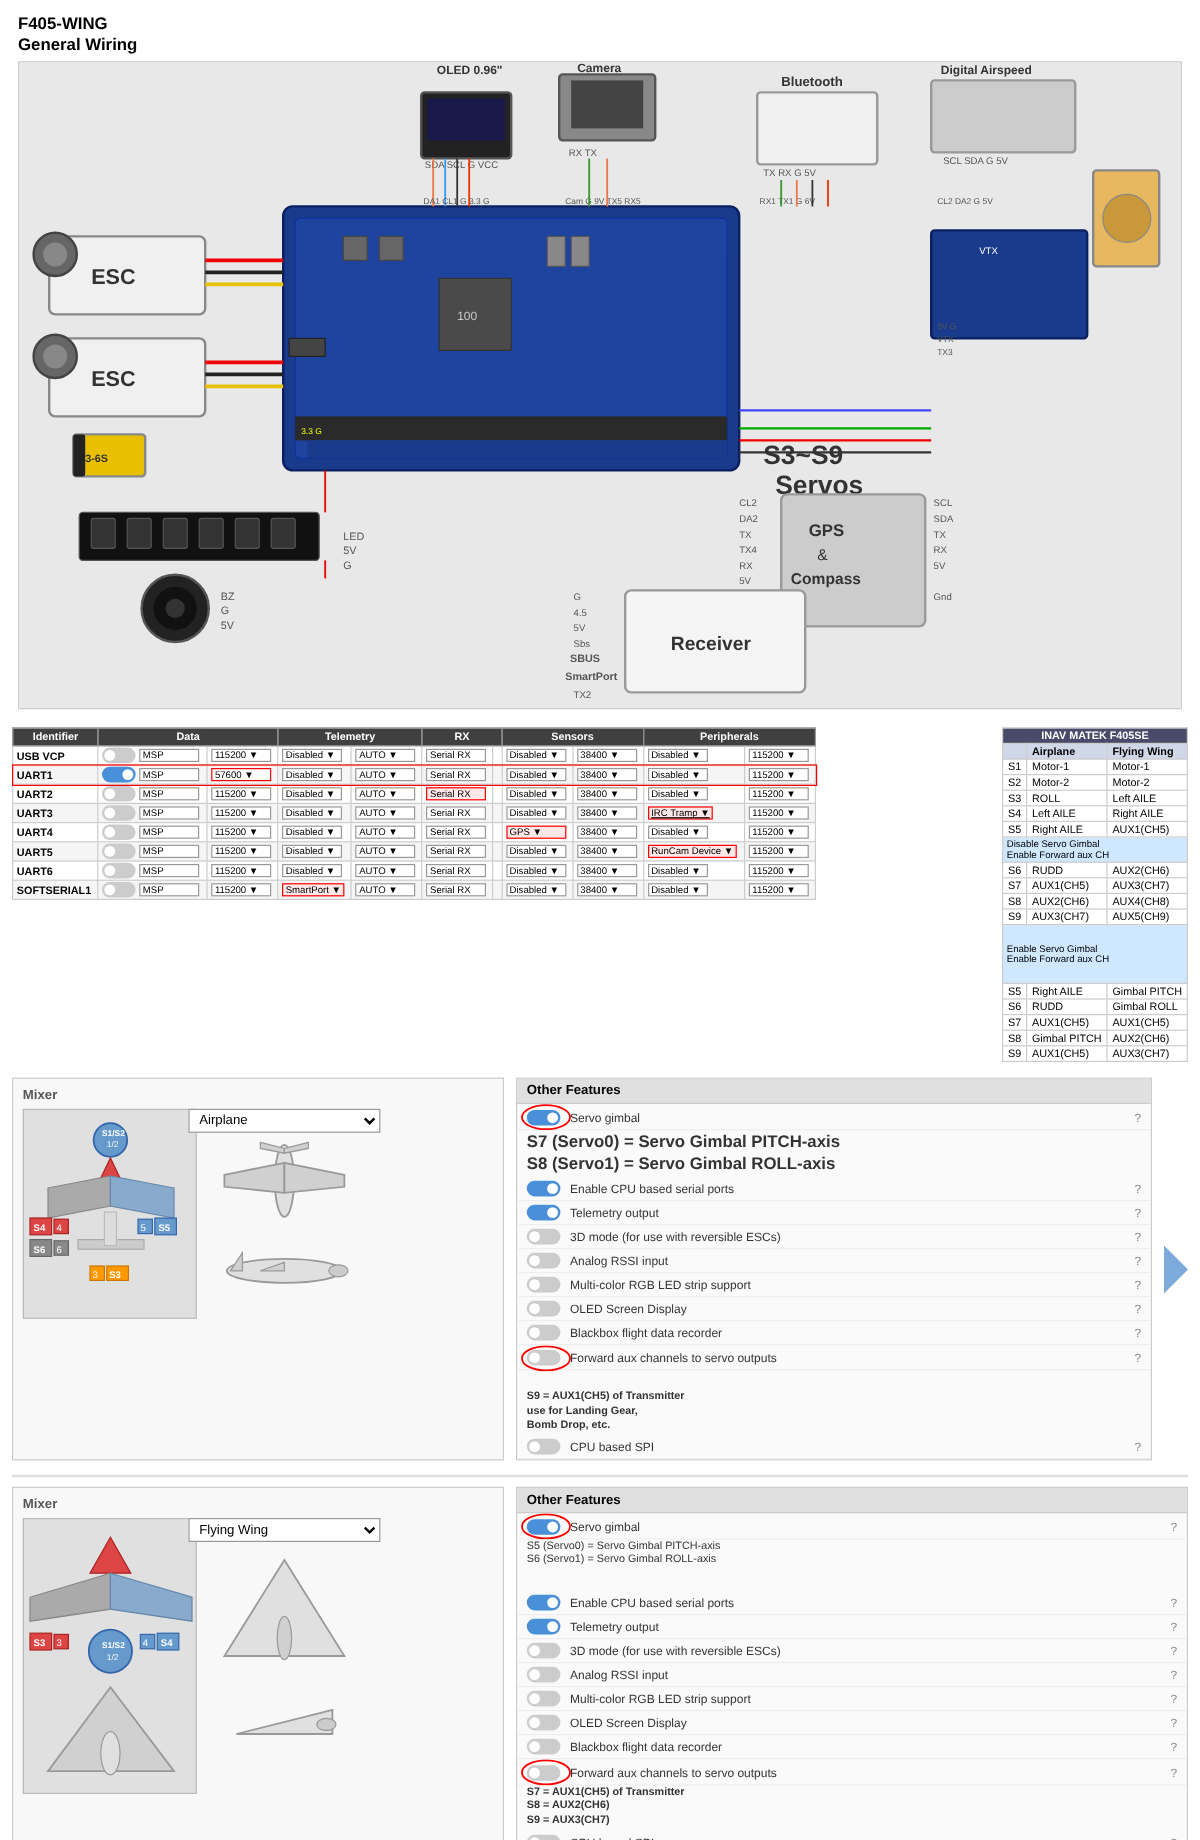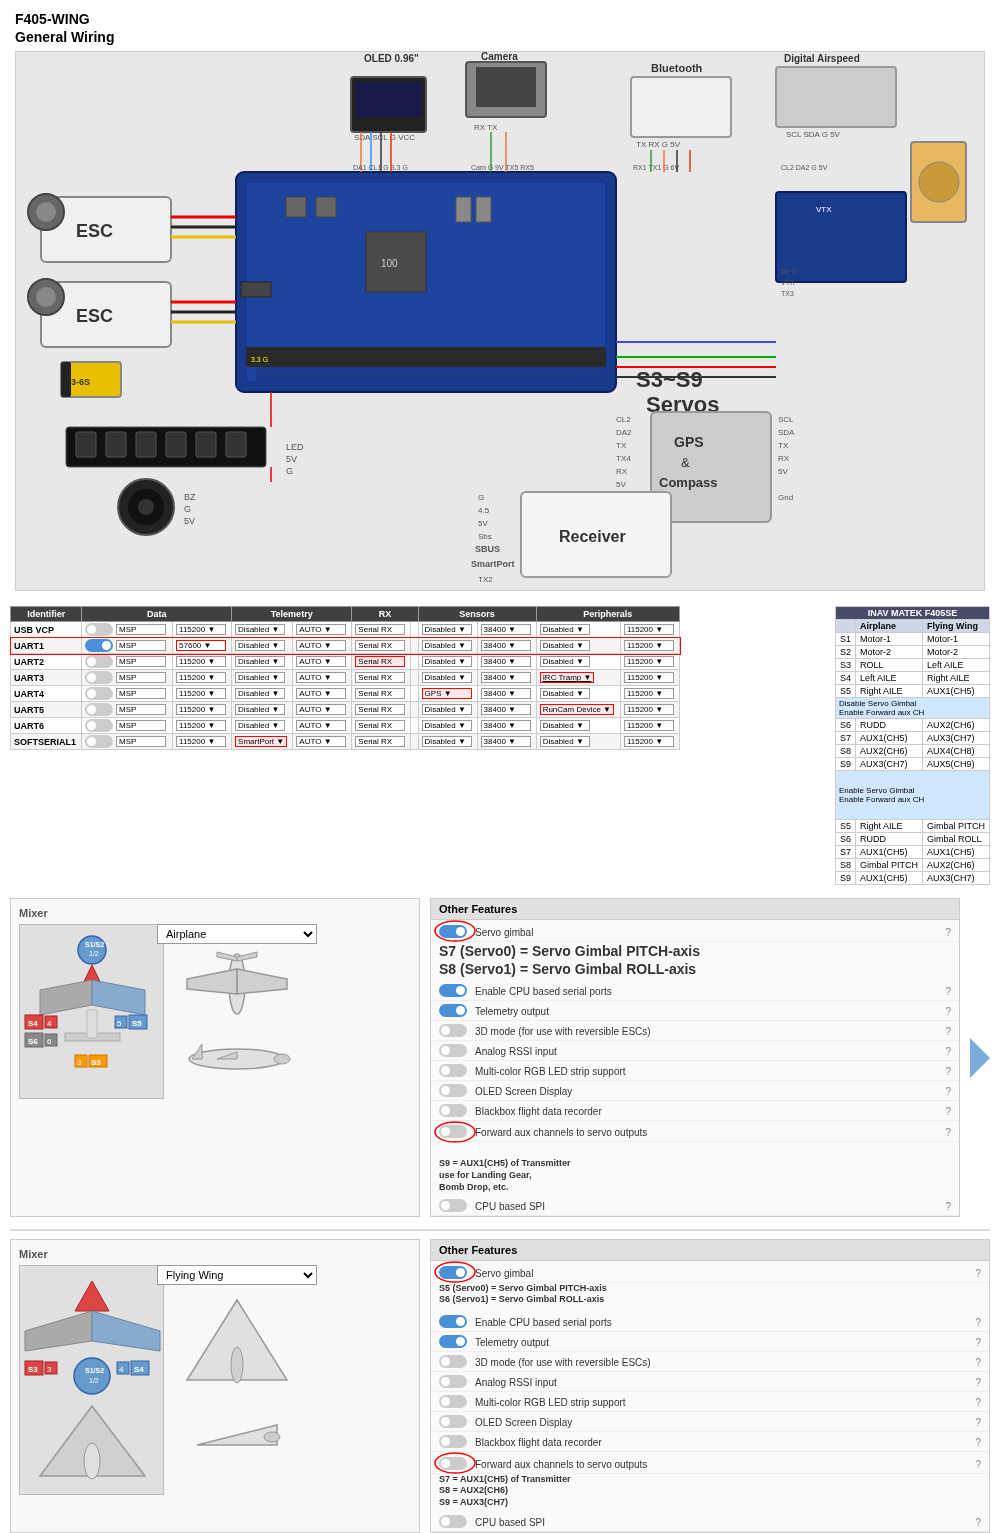--- a/index.html
+++ b/index.html
@@ -805,21 +805,21 @@
       <div class="feature-row">
         <span style="position:relative; display:inline-block;">
           <span class="toggle-on"></span>
           <svg style="position:absolute;top:-3px;left:-5px;" width="42" height="22" viewBox="0 0 42 22">
               <ellipse cx="21" cy="11" rx="20" ry="10" fill="none" stroke="red" stroke-width="1.5"></ellipse>
             </svg>
         </span>
         <span class="feature-label">Servo gimbal</span>
         <span class="feature-help">?</span>
       </div>
-      <div style="margin-left:8px; margin-bottom:6px; font-size:9px; font-weight:bold; color:#333; line-height:1.3;">S5 (Servo0) = Servo Gimbal PITCH-axis<br>S6 (Servo1) = Servo Gimbal ROLL-axis</div>
+      <div style="margin-left:8px; margin-bottom:20px; font-size:9px; font-weight:normal; color:#333; line-height:1.3;">S5 (Servo0) = Servo Gimbal PITCH-axis<br>S6 (Servo1) = Servo Gimbal ROLL-axis</div>
 
       <div class="feature-row">
         <span class="toggle-on"></span>
         <span class="feature-label">Enable CPU based serial ports</span>
         <span class="feature-help">?</span>
       </div>
       <div class="feature-row">
         <span class="toggle-on"></span>
         <span class="feature-label">Telemetry output</span>
         <span class="feature-help">?</span>

